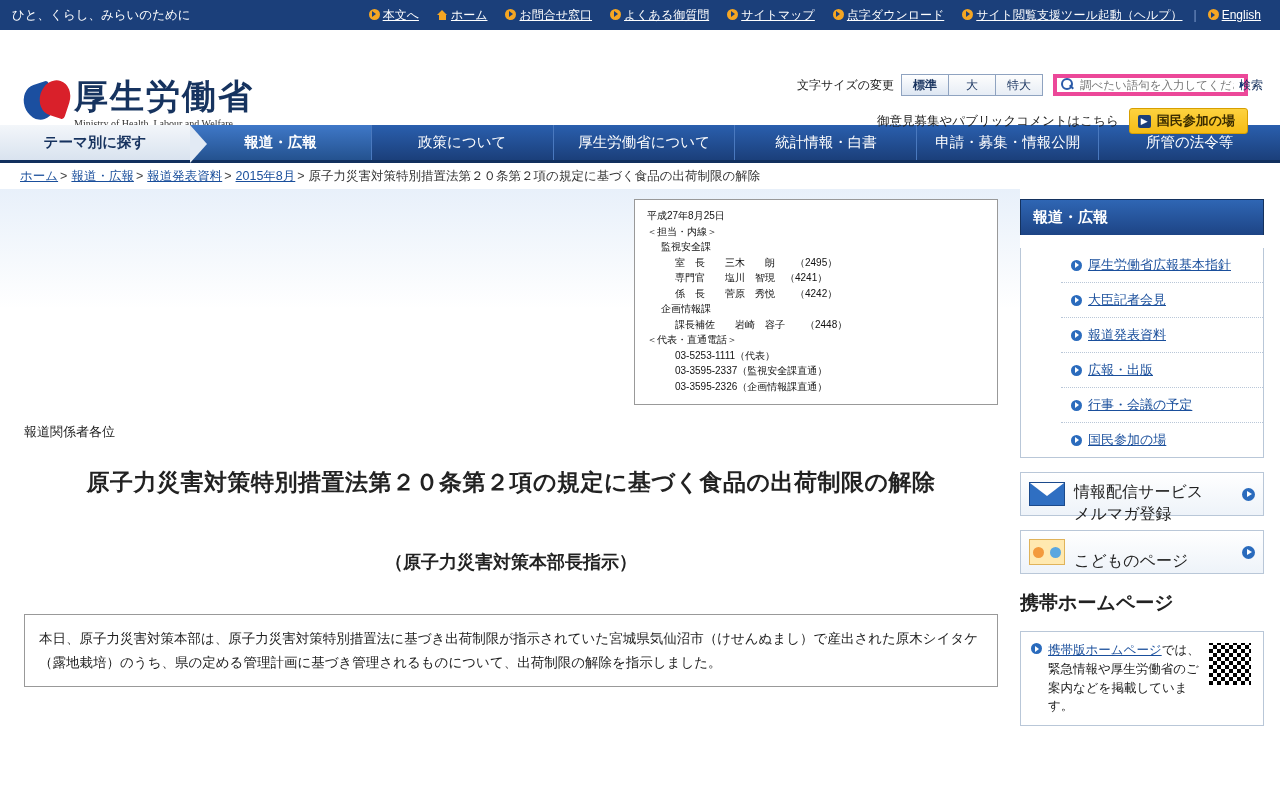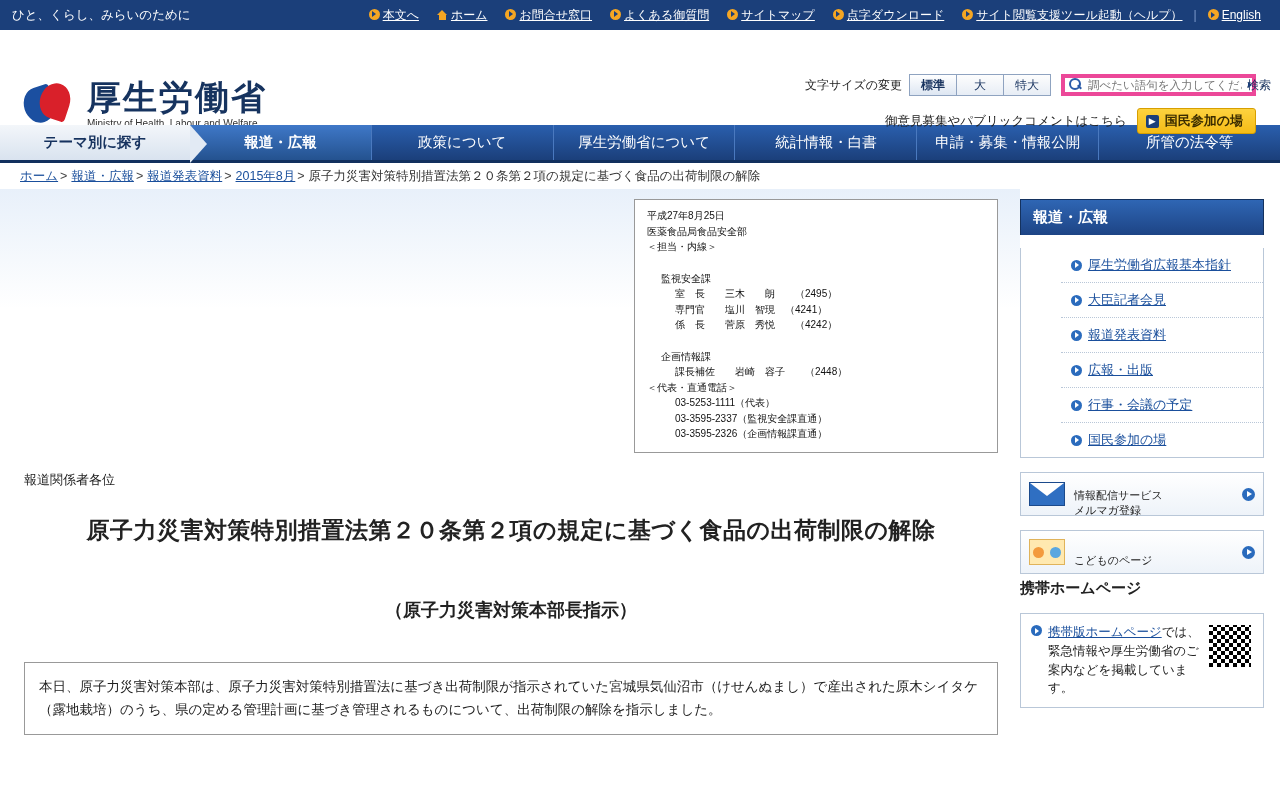--- a/index.html
+++ b/index.html
@@ -83,22 +83,23 @@
   .header {
     height: 95px;
     background: #ffffff;
     position: relative;
     padding: 0 14px;
   }
   .logo {
     position: absolute;
     left: 24px; top: 50px;
     display: flex;
-    align-items: flex-end;
-    gap: 13px;
+    align-items: flex-start;
+    gap: 0;
+    font-family: Liberation Serif, serif;
   }
   .logo-mark {
     width: 50px; height: 46px;
     position: relative;
     flex: none;
   }
   .logo-mark .blue {
     position: absolute;
     left: 0; top: 4px;
     width: 30px; height: 36px;
@@ -121,21 +122,21 @@
     color: #16335f;
     line-height: 1;
   }
   .logo-text .en {
     font-size: 10px;
     color: #333;
     margin-top: 4px;
   }
   .header-right {
     position: absolute;
-    right: 24px; top: 44px;
+    right: 32px; top: 44px;
     text-align: right;
   }
   .fontsize-row {
     display: flex;
     align-items: center;
     justify-content: flex-end;
     gap: 0;
   }
   .fontsize-label { font-size: 12px; margin-right: 8px; }
   .fs-btn {
@@ -299,21 +300,21 @@
   .contact-box {
     width: 364px;
     margin-left: auto;
     border: 1px solid #999;
     background: #ffffff;
     padding: 8px 12px 10px 12px;
     font-size: 10px;
     line-height: 1.55;
     color: #111;
   }
-  .contact-box .ind1 { padding-left: 14px; margin-top: 16px; }
+  .contact-box .ind1 { padding-left: 14px; }
   .contact-box .ind2 { padding-left: 28px; }
   .contact-box .row { white-space: pre; }
 
   .addressee {
     margin-top: 18px;
     font-size: 13px;
   }
   .doc-title {
     margin-top: 26px;
     text-align: center;
@@ -412,39 +413,39 @@
     justify-content: space-around;
     align-items: center;
   }
   .banner .kids-icon span {
     width: 11px; height: 11px;
     border-radius: 50%;
     background: #f39a3c;
     display: block;
   }
   .banner .kids-icon span:nth-child(2) { background: #5aa7e0; }
-  .banner-text { font-size: 11px; line-height: 1.35; color: #222; margin-top: 17px; }
+  .banner-text { font-size: 16px; line-height: 1.35; color: #222; margin-top: 17px; }
   .banner .chev {
     margin-left: auto;
     width: 13px; height: 13px;
     border-radius: 50%;
     background: #2a6bbd;
     position: relative;
     flex: none;
   }
   .banner .chev::after {
     content: "";
     position: absolute; left: 4.5px; top: 3.5px;
     border-left: 5px solid #fff;
     border-top: 3px solid transparent;
     border-bottom: 3px solid transparent;
   }
   .mobile-head {
-    margin-top: 5px;
-    font-size: 15px;
+    margin-top: 16px;
+    font-size: 19px;
     font-weight: bold;
     color: #222;
   }
   .mobile-box {
     margin-top: 15px;
     border: 1px solid #b9c7d8;
     background: #fff;
     padding: 9px 10px;
     display: flex;
     font-size: 12.5px;
@@ -539,21 +540,20 @@
     <span class="gt">&gt;</span>
   <span>原子力災害対策特別措置法第２０条第２項の規定に基づく食品の出荷制限の解除</span>
 </div>
 
 <div class="layout">
 
   <div class="main-col">
 
     <div class="contact-box">
       <div class="row">平成27年8月25日</div>
-      <div class="row">医薬食品局食品安全部</div>
       <div class="row">＜担当・内線＞</div>
       <div class="row ind1">監視安全課</div>
       <div class="row ind2"><span>室　長</span>　　<span>三木　　朗</span>　　<span>（2495）</span></div>
       <div class="row ind2"><span>専門官</span>　　<span>塩川　智現</span>　<span>（4241）</span></div>
       <div class="row ind2"><span>係　長</span>　　<span>菅原　秀悦</span>　　<span>（4242）</span></div>
       <div class="row ind1">企画情報課</div>
       <div class="row ind2"><span>課長補佐</span>　　<span>岩崎　容子</span>　　<span>（2448）</span></div>
       <div class="row">＜代表・直通電話＞</div>
       <div class="row ind2">03-5253-1111（代表）</div>
       <div class="row ind2">03-3595-2337（監視安全課直通）</div>

